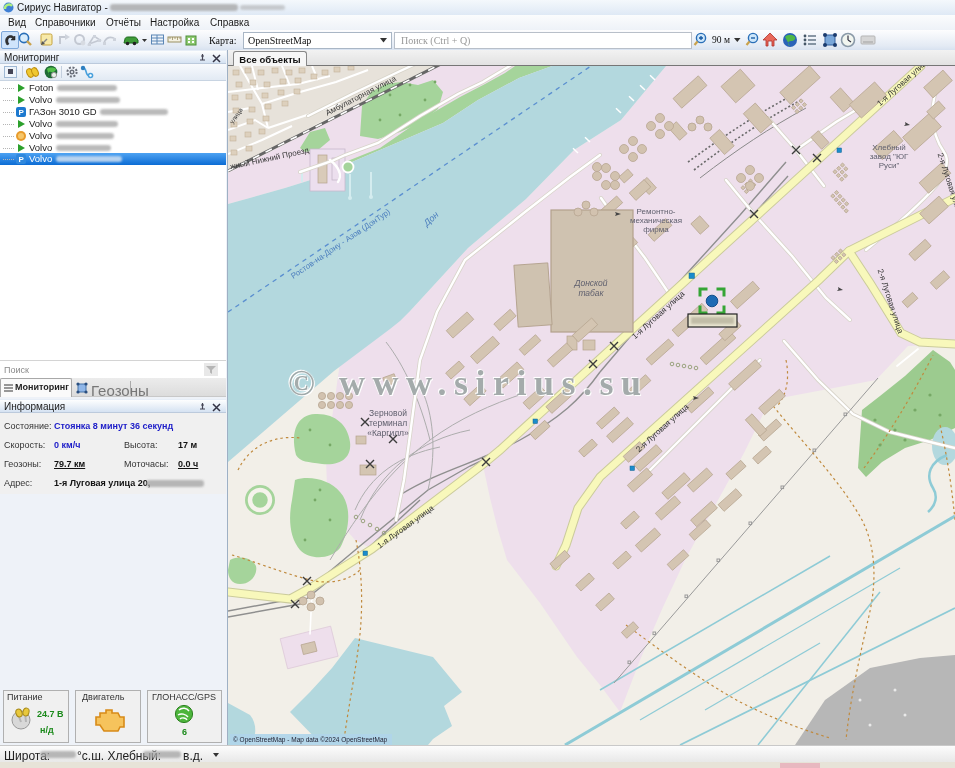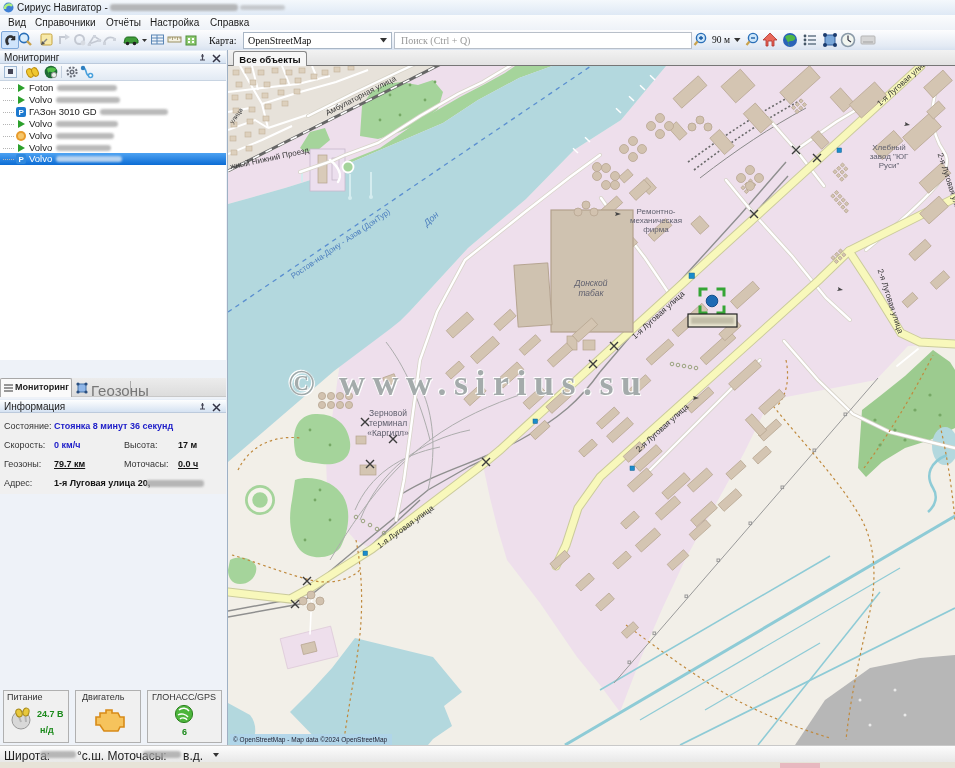--- a/index.html
+++ b/index.html
@@ -274,20 +274,27 @@
   <div class="trow sel" style="top:72px">
         <i class="cn"></i>
         <svg class="tico">
           <rect x="0" y="0" width="10" height="10" rx="2" fill="#2f88dd"></rect>
           <text x="2.4" y="8" font-size="8" font-weight="bold" fill="#fff">P</text>
         </svg>
         <span class="nm">Volvo </span>
         <div class="smudge" style="left:56px;top:3px;width:66px;height:6px;background:#cfe0f2;opacity:.85"></div>
       </div>
  </div>
+ <div class="abs" id="srch">
+      <span class="abs" style="left:4px;top:4px">Поиск</span>
+  <svg class="abs" style="left:204px;top:2px" width="14" height="13">
+        <rect x="0" y="0" width="14" height="13" fill="#e8e8e8"></rect>
+        <path d="M2,3 h10 l-4,4 v4 l-2,-1.5 v-2.5 z" fill="#b5b5b5"></path>
+      </svg>
+ </div>
  <div class="abs" id="tabs">
   <div class="tab1">
         <svg class="abs" style="left:2px;top:4px" width="11" height="11">
           <path d="M1,2 h9 M1,5 h9 M1,8 h9" stroke="#777" stroke-width="1.4"></path>
         </svg>
         <span class="abs" style="left:14px;top:3px;font-size:9px;font-weight:bold;color:#222">Мониторинг</span>
       </div>
   <div class="tab2">
         <svg class="abs" style="left:0px;top:2px" width="12" height="12">
           <rect x="2" y="2" width="8" height="8" fill="#8fb6e8" stroke="#4472a8"></rect>
@@ -983,21 +990,21 @@
 <rect x="688" y="314" width="49" height="13" fill="#e9e5d0" stroke="#222222" stroke-width="1.2"></rect>
 <rect x="691" y="317" width="43" height="7" fill="#b8b49e" opacity="0.8" filter="url(#bl)"></rect>
 </svg>
 </div>
 <div class="abs" id="wmark">© www.sirius.su</div>
 <div class="abs" id="attrib">© OpenStreetMap - Map data ©2024 OpenStreetMap</div>
 
 <div class="abs" id="statusbar">
  <span class="abs" style="left:4px;top:3px">Широта:</span>
  <div class="smudge" style="left:40px;top:5px;width:36px;height:7px"></div>
- <span class="abs" style="left:77px;top:3px">°с.ш. Моточасы:</span>
+ <span class="abs" style="left:77px;top:3px">°с.ш. Хлебный:</span>
  <div class="smudge" style="left:143px;top:5px;width:38px;height:7px"></div>
  <span class="abs" style="left:183px;top:3px">в.д.</span>
  <svg class="abs" style="left:213px;top:7px" width="8" height="5">
       <path d="M0,0 l6,0 -3,4 z" fill="#333"></path>
     </svg>
 </div>
 <div class="abs" id="bstrip">
     <div class="abs" style="left:780px;top:1px;width:40px;height:5px;background:#e8b8c0"></div>
   </div>
 

